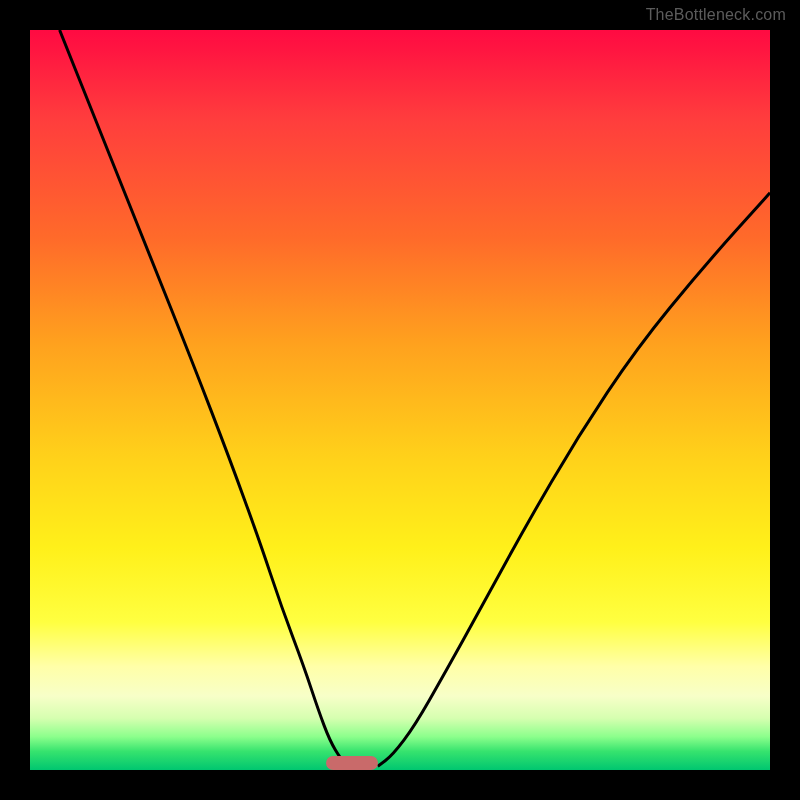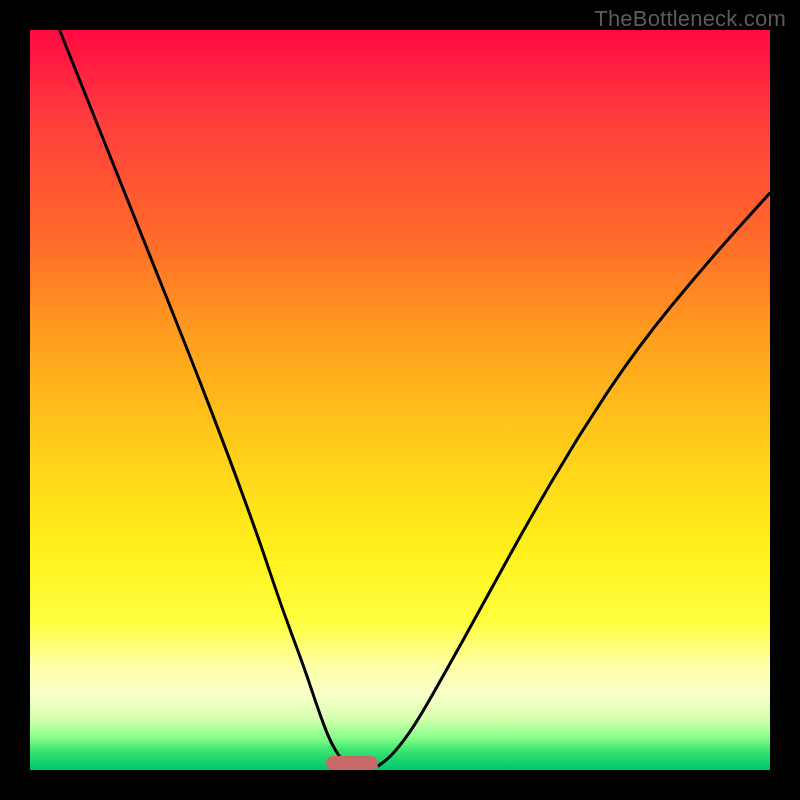--- a/index.html
+++ b/index.html
@@ -46,21 +46,21 @@
   .marker {
     position: absolute;
     background: #c96a6a;
     border-radius: 7px;
   }
   .watermark {
     position: absolute;
     top: 6px;
     right: 14px;
     color: #5c5c5c;
-    font-size: 22px;
+    font-size: 16px;
     letter-spacing: 0.2px;
     user-select: none;
   }
 </style>
 </head>
 <body>
 
 <div class="frame">
   <div class="gradient"></div>
   <svg class="curve" viewBox="0 0 740 740" preserveAspectRatio="none">

